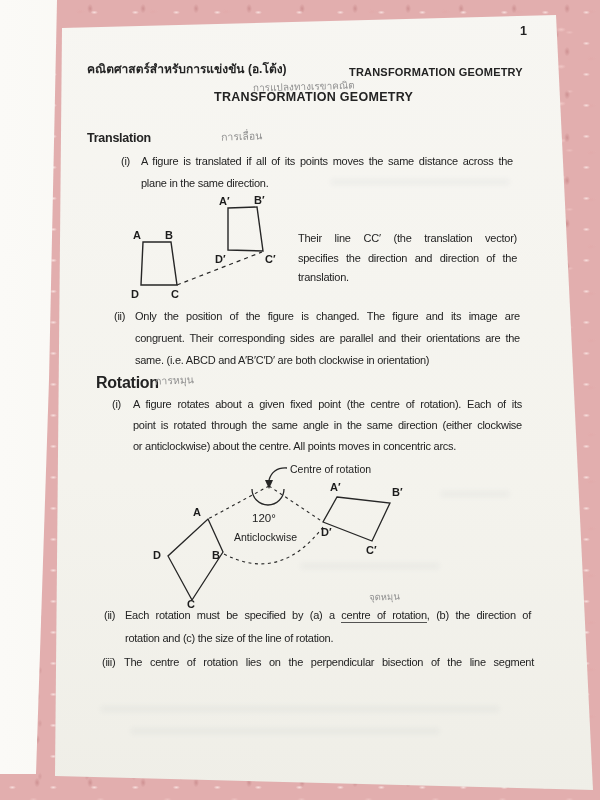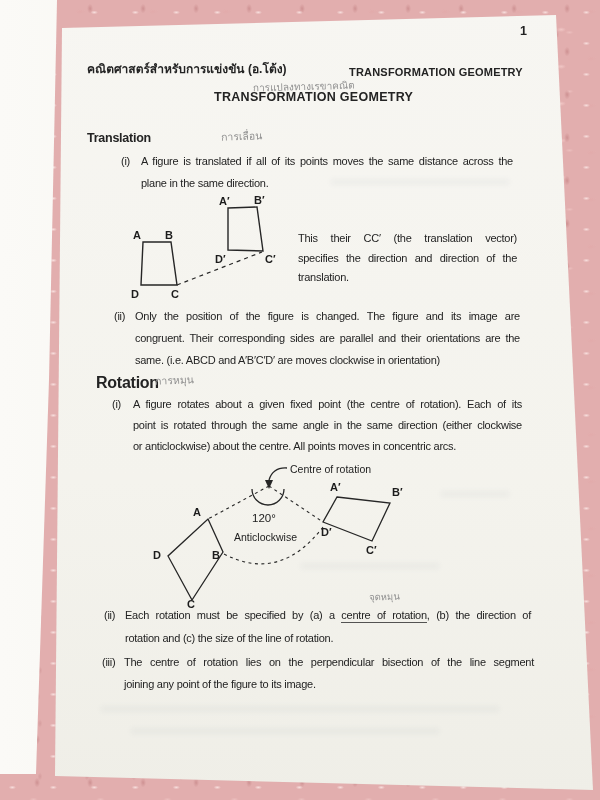--- a/index.html
+++ b/index.html
@@ -82,28 +82,28 @@
         <text x="47" y="43">B</text>
         <text x="13" y="102">D</text>
         <text x="53" y="102">C</text>
         <text x="101" y="9">A′</text>
         <text x="136" y="8">B′</text>
         <text x="97" y="67">D′</text>
         <text x="147" y="67">C′</text>
       </g>
     </svg>
 
-    <div class="ln just" style="left:298px;top:231px;width:219px;">This their CC′ (the translation vector)</div>
+    <div class="ln just" style="left:298px;top:231px;width:219px;">Their line CC′ (the translation vector)</div>
     <div class="ln just" style="left:298px;top:251px;width:219px;">specifies the direction and direction of the</div>
     <div class="ln" style="left:298px;top:270px;">translation.</div>
 
     <div class="ln" style="left:114px;top:309px;">(ii)</div>
     <div class="ln just" style="left:135px;top:309px;width:385px;">Only the position of the figure is changed. The figure and its image are</div>
     <div class="ln just" style="left:135px;top:331px;width:385px;">congruent. Their corresponding sides are parallel and their orientations are the</div>
-    <div class="ln" style="left:135px;top:353px;">same. (i.e. ABCD and A′B′C′D′ are moves clockwise in orientation)</div>
+    <div class="ln" style="left:135px;top:353px;">same. (i.e. ABCD and A′B′C′D′ are both clockwise in orientation)</div>
 
     <div class="ln b" style="left:96px;top:375px;font-size:16px;">Rotation</div>
     <div class="ln hw" style="left:155px;top:373px;font-size:10.5px;transform:rotate(-2deg);">การหมุน</div>
 
     <div class="ln" style="left:112px;top:397px;">(i)</div>
     <div class="ln just" style="left:133px;top:397px;width:389px;">A figure rotates about a given fixed point (the centre of rotation). Each of its</div>
     <div class="ln just" style="left:133px;top:418px;width:389px;">point is rotated through the same angle in the same direction (either clockwise</div>
     <div class="ln" style="left:133px;top:439px;">or anticlockwise) about the centre. All points moves in concentric arcs.</div>
 
     <svg class="diag" style="left:140px;top:456px;" width="285" height="155" viewBox="0 0 285 155">
@@ -137,16 +137,15 @@
     <div class="ln hw" style="left:369px;top:589px;font-size:9.5px;transform:rotate(-2deg);">จุดหมุน</div>
 
     <div class="ln" style="left:104px;top:608px;">(ii)</div>
     <div class="ln just" style="left:125px;top:608px;width:406px;">
       <span>Each rotation must be specified by (a) a </span><span class="uline">centre of rotation</span><span>, (b) the direction of</span>
     </div>
     <div class="ln" style="left:125px;top:631px;">rotation and (c) the size of the line of rotation.</div>
 
     <div class="ln" style="left:102px;top:655px;text-align:right;">(iii)</div>
     <div class="ln just" style="left:124px;top:655px;width:410px;">The centre of rotation lies on the perpendicular bisection of the line segment</div>
-    <div class="ln" style="left:124px;top:677px;">joining any point of the figure to its image.</div>
 
   </div>
 </div>
 
 </body></html>

